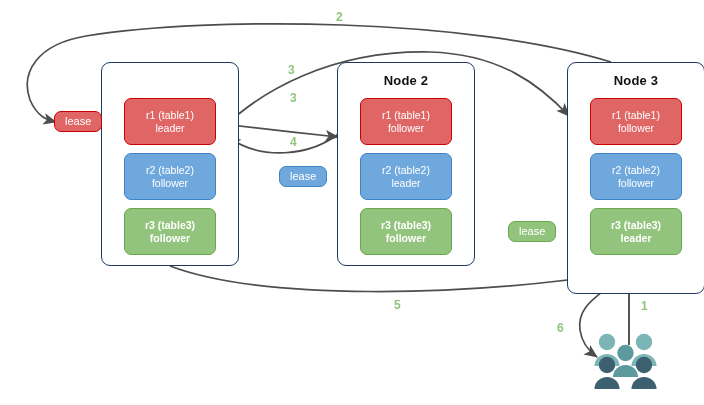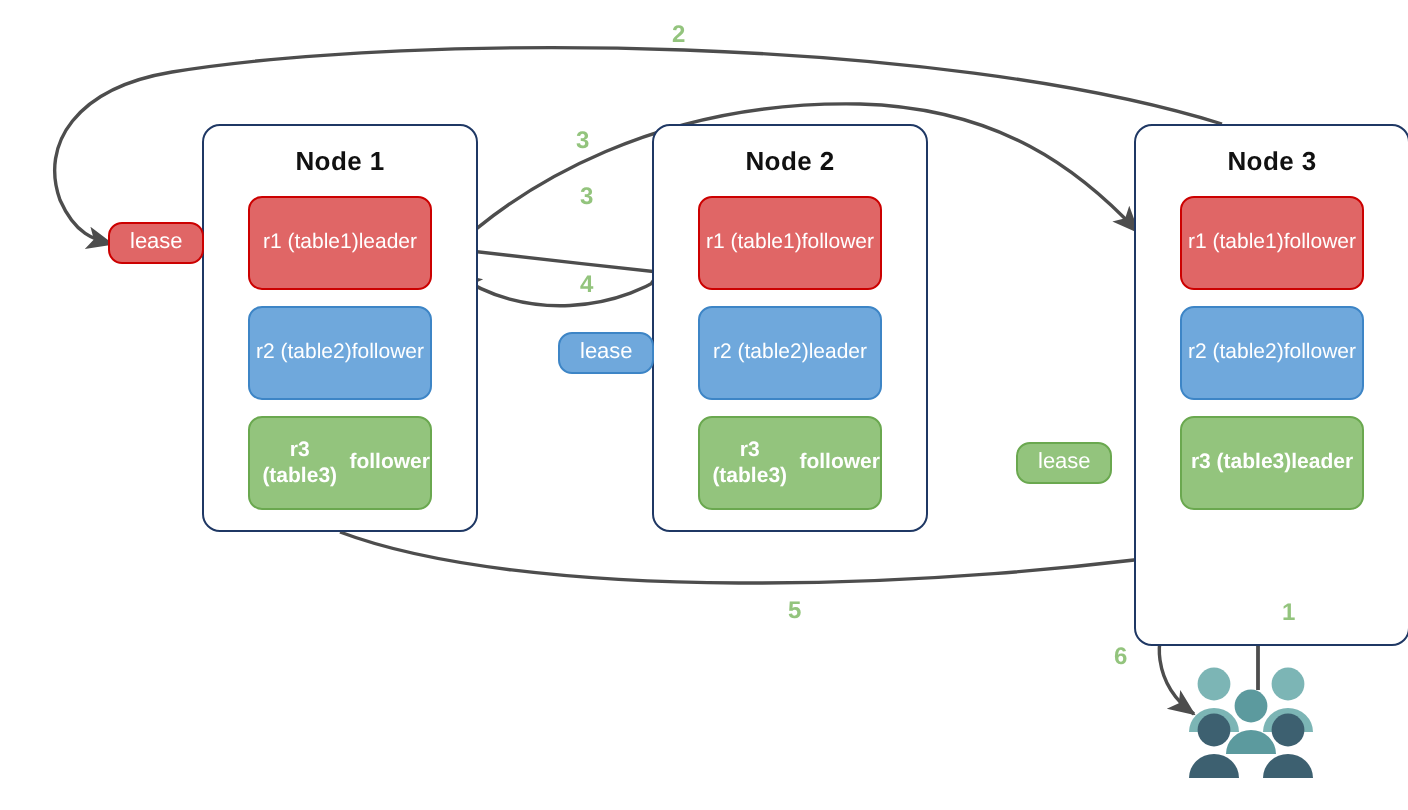--- a/index.html
+++ b/index.html
@@ -30,20 +30,21 @@
   }
   .replica{
     position:absolute;
     left:50%;
     transform:translateX(-50%);
     width:92px;
     height:47px;
     border-radius:7px;
     box-sizing:border-box;
     display:flex;
+    flex-direction:column;
     align-items:center;
     justify-content:center;
     color:#ffffff;
     font-size:10.5px;
     line-height:13px;
     text-align:center;
   }
   .rep-red{background:#e06666;border:1.4px solid #cc0000;}
   .rep-blue{background:#6fa8dc;border:1.4px solid #3d85c6;align-items:center;}
   .rep-green{background:#93c47d;border:1.4px solid #6aa84f;font-weight:bold;}
@@ -91,52 +92,51 @@
     <path d="M 342,131 C 310,158 260,160 228,137" fill="none" stroke="#4d4d4d" stroke-width="1.7" marker-end="url(#ah)"></path>
 
     <path d="M 170,266 C 260,300 460,298 625,272" fill="none" stroke="#4d4d4d" stroke-width="1.7" marker-end="url(#ah)"></path>
 
     <path d="M 629,345 L 629,272" fill="none" stroke="#4d4d4d" stroke-width="1.9" marker-end="url(#ah)"></path>
 
     <path d="M 624,272 C 606,294 576,302 580,330 C 582,344 590,352 597,357" fill="none" stroke="#4d4d4d" stroke-width="1.7" marker-end="url(#ah)"></path>
   </svg>
 
   <div class="node" style="left:101px;top:62px;width:138px;height:204px;">
-    <div class="node-title">Node 1</div>
     <div class="replica rep-red" style="top:35px;">
       <span>r1 (table1)</span>
       <span>leader</span>
     </div>
     <div class="replica rep-blue" style="top:90px;">
       <span>r2 (table2)</span>
       <span>follower</span>
     </div>
     <div class="replica rep-green" style="top:145px;">
       <span>r3 (table3)</span>
       <span>follower</span>
     </div>
   </div>
 
-  <div class="node" style="left:326px;top:62px;width:138px;height:204px;">
+  <div class="node" style="left:337px;top:62px;width:138px;height:204px;">
     <div class="node-title">Node 2</div>
     <div class="replica rep-red" style="top:35px;">
       <span>r1 (table1)</span>
       <span>follower</span>
     </div>
     <div class="replica rep-blue" style="top:90px;">
       <span>r2 (table2)</span>
       <span>leader</span>
     </div>
     <div class="replica rep-green" style="top:145px;">
       <span>r3 (table3)</span>
       <span>follower</span>
     </div>
   </div>
 
-  <div class="node" style="left:567px;top:62px;width:138px;height:261px;">
+  <div class="node" style="left:567px;top:62px;width:138px;height:232px;">
     <div class="node-title">Node 3</div>
     <div class="replica rep-red" style="top:35px;">
       <span>r1 (table1)</span>
       <span>follower</span>
     </div>
     <div class="replica rep-blue" style="top:90px;">
       <span>r2 (table2)</span>
       <span>follower</span>
     </div>
     <div class="replica rep-green" style="top:145px;">

